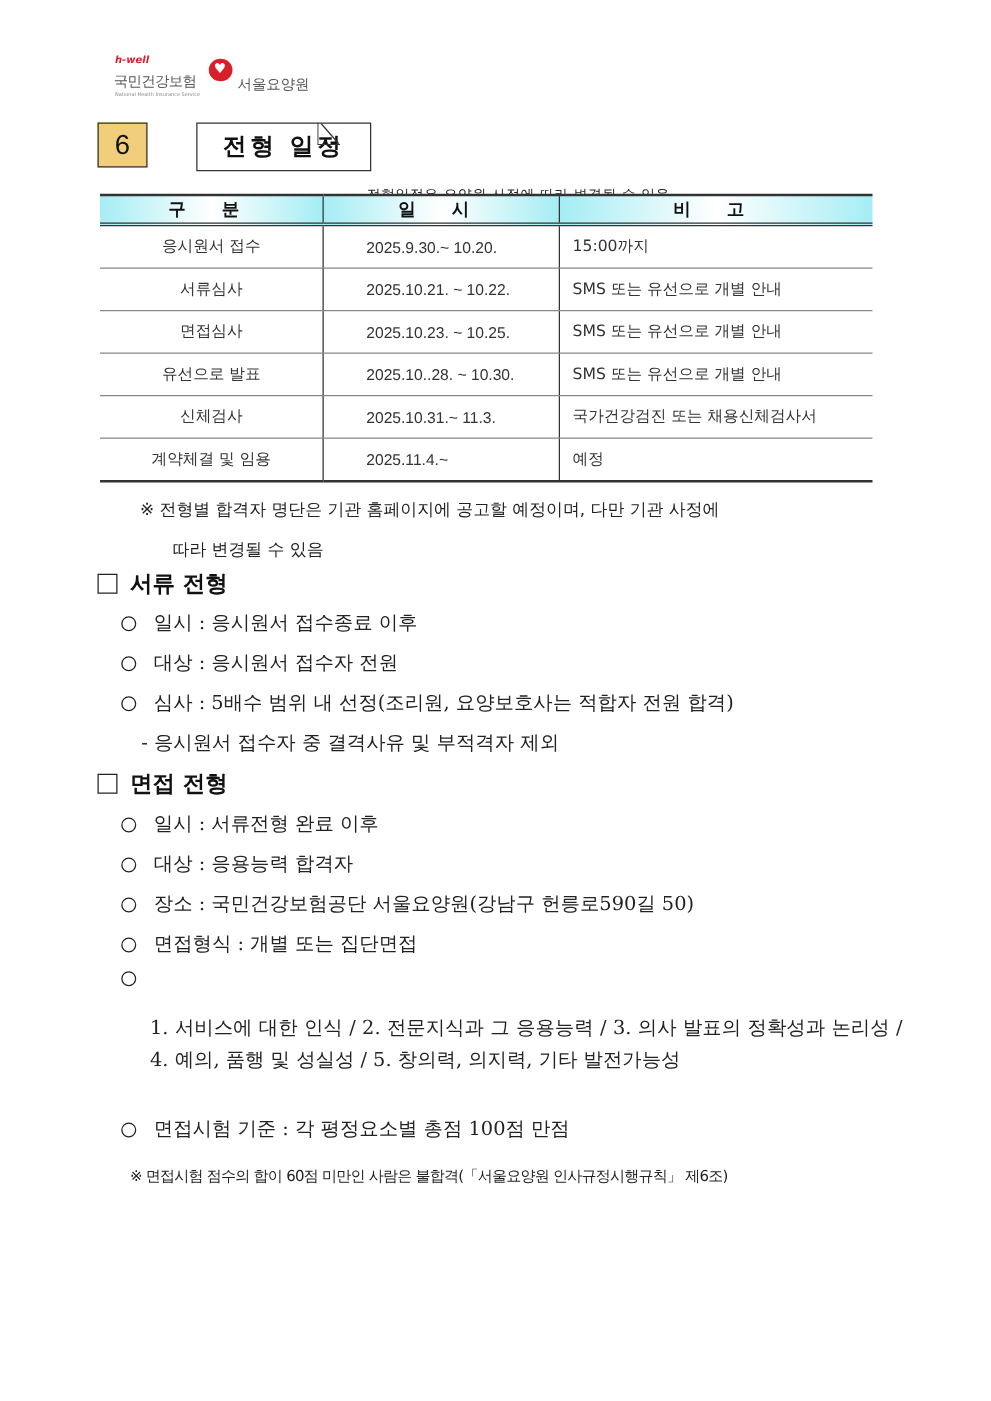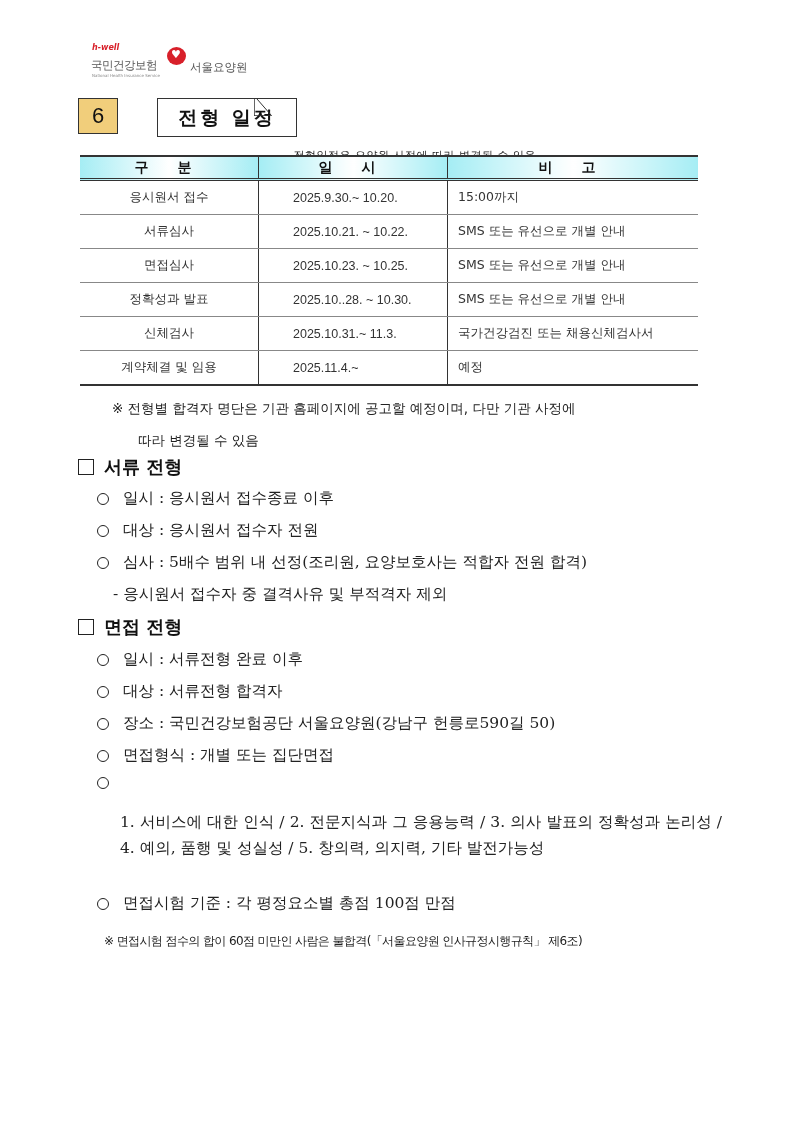--- a/index.html
+++ b/index.html
@@ -80,21 +80,21 @@
       <td class="c1 vb">서류심사</td>
       <td class="c2 vb">2025.10.21. ~ 10.22.</td>
       <td class="c3">SMS 또는 유선으로 개별 안내</td>
     </tr>
     <tr>
       <td class="c1 vb">면접심사</td>
       <td class="c2 vb">2025.10.23. ~ 10.25.</td>
       <td class="c3">SMS 또는 유선으로 개별 안내</td>
     </tr>
     <tr>
-      <td class="c1 vb">정확성과 발표</td>
+      <td class="c1 vb">유선으로 발표</td>
       <td class="c2 vb">2025.10..28. ~ 10.30.</td>
       <td class="c3">SMS 또는 유선으로 개별 안내</td>
     </tr>
     <tr>
       <td class="c1 vb">신체검사</td>
       <td class="c2 vb">2025.10.31.~ 11.3.</td>
       <td class="c3">국가건강검진 또는 채용신체검사서</td>
     </tr>
     <tr>
       <td class="c1 vb">계약체결 및 임용</td>
@@ -130,21 +130,21 @@
 <div class="h2" style="top:615px;">
   <span class="box"></span>
   <span>면접 전형</span>
 </div>
 <div class="bullet" style="top:649px;">
   <span class="circ"></span>
   <span>일시 : 서류전형 완료 이후</span>
 </div>
 <div class="bullet" style="top:681px;">
   <span class="circ"></span>
-  <span>대상 : 서류전형 합격자</span>
+  <span>대상 : 응용능력 합격자</span>
 </div>
 <div class="bullet" style="top:713px;">
   <span class="circ"></span>
   <span>장소 : 국민건강보험공단 서울요양원(강남구 헌릉로590길 50)</span>
 </div>
 <div class="bullet" style="top:745px;">
   <span class="circ"></span>
   <span>면접형식 : 개별 또는 집단면접</span>
 </div>
 <div class="bullet" style="top:777px;">

